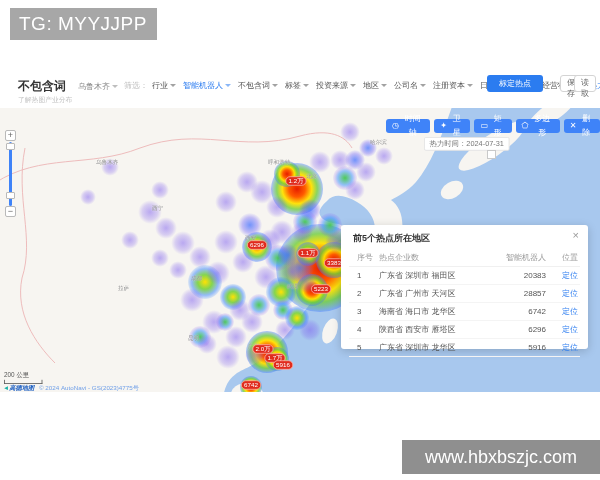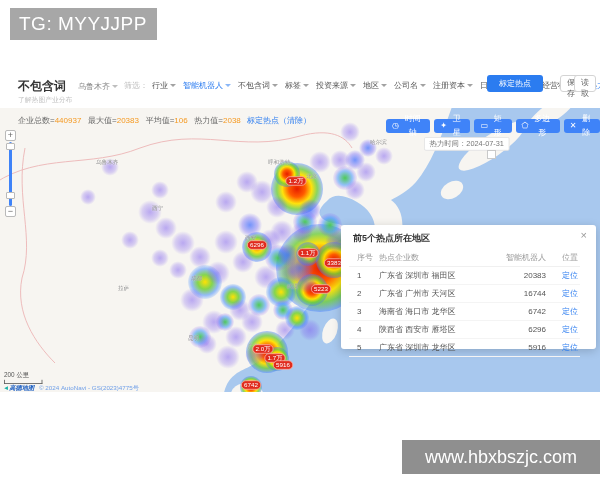--- a/index.html
+++ b/index.html
@@ -66,21 +66,21 @@
          border-radius:1px;box-sizing:border-box;cursor:grab;}
   
   .scalebar{position:absolute;left:4px;top:263px;z-index:6;font-size:8px;color:#555;transform:scale(.8);transform-origin:left top;}
   .scale-line{width:46px;height:4px;border-left:1px solid #555;border-right:1px solid #555;border-bottom:1px solid #555;}
   .attrib{position:absolute;left:3px;top:276px;z-index:6;font-size:8px;white-space:nowrap;transform:scale(.78);transform-origin:left top;}
   .amap-logo{color:#1d5fc2;font-weight:bold;font-style:italic;}
   .amap-logo .tri{color:#19b2a6;font-style:normal;}
   .copyright{color:#6f9fe8;margin-left:4px;}
   
   .panel{position:absolute;left:341px;top:117px;width:247px;height:124px;background:#fff;z-index:10;
-         border-radius:3px;box-shadow:0 2px 10px rgba(0,0,0,.18);padding-left:8px;}
+         border-radius:3px;box-shadow:0 2px 10px rgba(0,0,0,.18);}
   .panel-title{position:absolute;left:12px;top:7px;font-size:9px;color:#333;font-weight:bold;}
   .panel-close{position:absolute;right:9px;top:4px;font-size:11px;color:#999;cursor:pointer;}
   .panel table{position:absolute;left:8px;top:24px;width:231px;border-collapse:collapse;font-size:8px;color:#555;}
   .panel th{font-weight:normal;color:#999;text-align:left;border-bottom:1px solid #f0f0f0;padding:3px 2px;}
   .panel td{border-bottom:1px solid #f4f4f4;padding:3px 2px;}
   .panel th.c-count,.panel td.c-count{text-align:right;padding-right:10px;}
   .panel th.c-act,.panel td.c-act{text-align:right;width:20px;}
   .panel td.c-no{width:18px;padding-left:8px;}
   .panel th.c-no{padding-left:8px;}
   .panel a{color:#2b7cf0;text-decoration:none;cursor:pointer;}
@@ -205,27 +205,20 @@
       <div class="hm" style="left: 308px; top: 145px;">1.1万</div>
       <div class="hm" style="left: 334px; top: 155px;">3383</div>
       <div class="hm" style="left: 321px; top: 181px;">5223</div>
       <div class="hm" style="left: 257px; top: 137px;">6296</div>
       <div class="hm" style="left: 263px; top: 241px;">2.0万</div>
       <div class="hm" style="left: 275px; top: 250px;">1.7万</div>
       <div class="hm" style="left: 283px; top: 257px;">5916</div>
       <div class="hm" style="left: 251px; top: 277px;">6742</div>
     </div>
 
-  <div class="stats">
-    <span>企业总数</span>=<b>440937</b>&nbsp;&nbsp;
-    <span>最大值</span>=<b>20383</b>&nbsp;&nbsp;
-    <span>平均值</span>=<b>106</b>&nbsp;&nbsp;
-    <span>热力值</span>=<b>2038</b>
-    <a>标定热点（清除）</a>
-  </div>
 
   <div class="toolbar">
       <button class="pill"><span class="pill-icon">◷</span>时间轴</button>
       <button class="pill"><span class="pill-icon">✦</span>卫星</button>
       <button class="pill"><span class="pill-icon">▭</span>矩形</button>
       <button class="pill"><span class="pill-icon">⬠</span>多边形</button>
       <button class="pill"><span class="pill-icon">✕</span>删除</button>
     </div>
   <div class="time-tip">热力时间：2024-07-31</div>
   <div class="time-handle"></div>
@@ -262,21 +255,21 @@
       <tbody>
           <tr>
             <td class="c-no">1</td>
             <td class="c-region">广东省 深圳市 福田区</td>
             <td class="c-count">20383</td>
             <td class="c-act"><a>定位</a></td>
           </tr>
           <tr>
             <td class="c-no">2</td>
             <td class="c-region">广东省 广州市 天河区</td>
-            <td class="c-count">16744</td>
+            <td class="c-count">28857</td>
             <td class="c-act"><a>定位</a></td>
           </tr>
           <tr>
             <td class="c-no">3</td>
             <td class="c-region">海南省 海口市 龙华区</td>
             <td class="c-count">6742</td>
             <td class="c-act"><a>定位</a></td>
           </tr>
           <tr>
             <td class="c-no">4</td>

